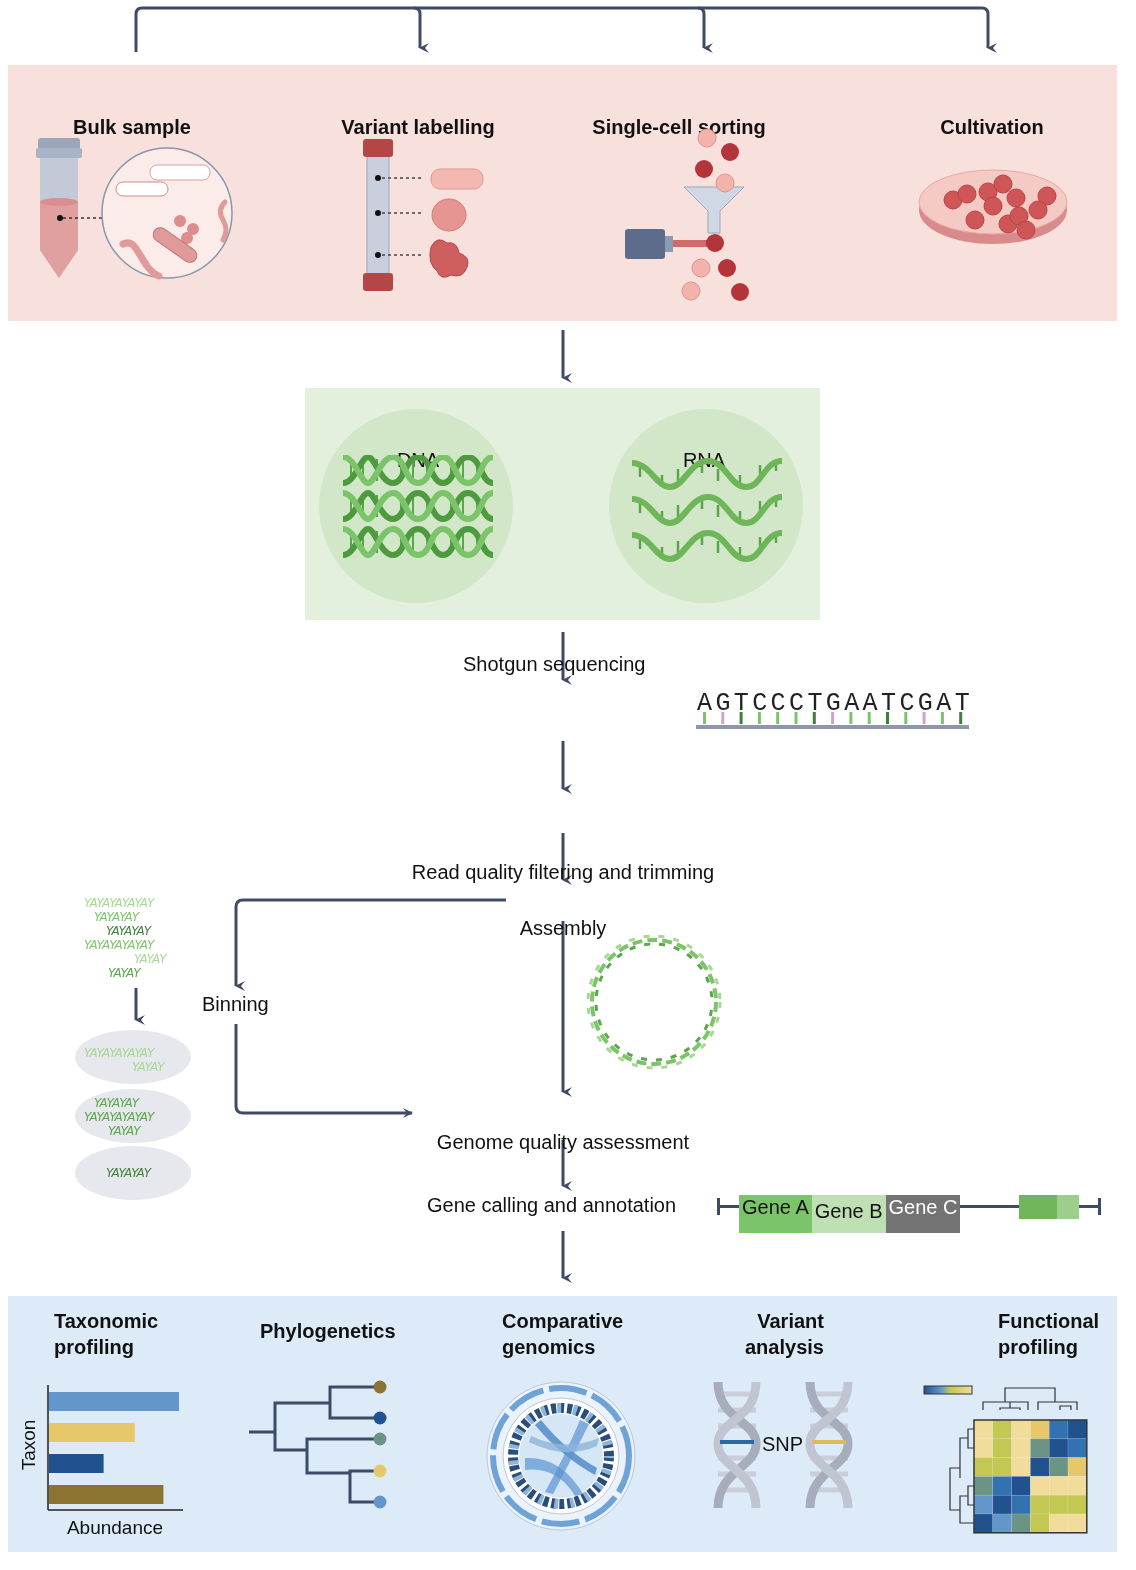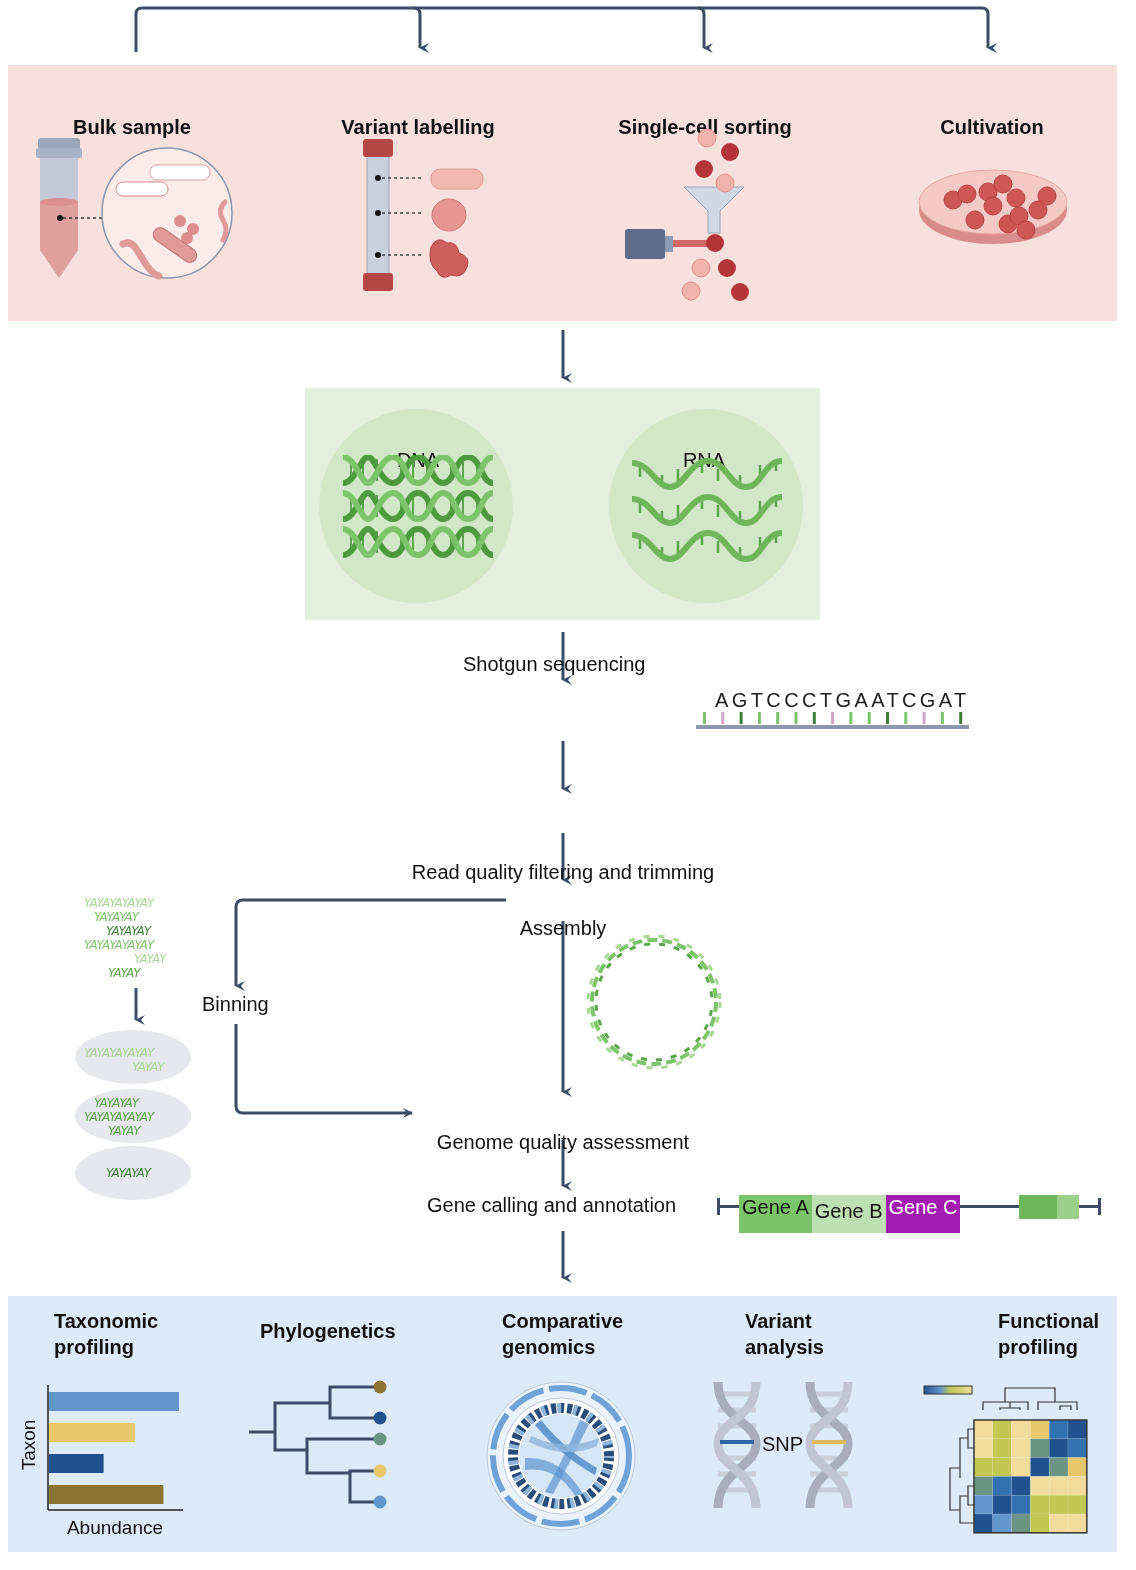--- a/index.html
+++ b/index.html
@@ -6,21 +6,21 @@
   body { width: 1136px; height: 1570px; position: relative; overflow: hidden;
          font-family: "Liberation Sans", "DejaVu Sans", sans-serif; color: #111; }
   .abs { position: absolute; }
   .box-pink { left: 8px; top: 65px; width: 1109px; height: 256px; background: #f8e0dc; }
   .box-green { left: 305px; top: 388px; width: 515px; height: 232px; background: #e4f0de; }
   .box-blue { left: 8px; top: 1296px; width: 1109px; height: 256px; background: #ddebf8; }
   .bold-label { font-weight: bold; font-size: 20px; color: #111; white-space: nowrap; line-height: 26px; }
   .step-label { font-size: 20px; color: #111; white-space: nowrap; }
   .center-x { transform: translateX(-50%); text-align: center; margin-top: 29px; }
   svg.full { position: absolute; left: 0; top: 0; }
-  .seq { font-family: Liberation Sans, sans-serif; font-size: 20px; letter-spacing: 3.4px; color: #222; margin-left: 18px; }
+  .seq { font-family: Liberation Mono, monospace; font-size: 25px; letter-spacing: 3.4px; color: #222; }
 </style>
 </head>
 <body>
 
 <div class="abs box-pink"></div>
 <div class="abs box-green"></div>
 <div class="abs box-blue"></div>
 
 <svg class="full" width="1136" height="1570">
   <defs>
@@ -47,21 +47,21 @@
 
     <path d="M506,900 H243 Q236,900 236,907 V986" marker-end="url(#ah)"></path>
     <path d="M236,1024 V1106 Q236,1113 243,1113 H412" marker-end="url(#ahr)"></path>
 
     <path d="M136,988 V1020" marker-end="url(#ah)"></path>
   </g>
 </svg>
 
 <div class="abs bold-label center-x" style="left:132px; top:85px;">Bulk sample</div>
 <div class="abs bold-label center-x" style="left:418px; top:85px;">Variant labelling</div>
-<div class="abs bold-label center-x" style="left:705px; top:85px;">Single-cell sorting</div>
+<div class="abs bold-label center-x" style="left:679px; top:85px;">Single-cell sorting</div>
 <div class="abs bold-label center-x" style="left:992px; top:85px;">Cultivation</div>
 
 <svg class="abs" style="left:30px; top:130px;" width="210" height="155" viewBox="0 0 210 155">
   <rect x="8" y="8" width="42" height="12" rx="3" fill="#9ba6bb"></rect>
   <rect x="6" y="18" width="46" height="10" rx="2" fill="#aab4c7"></rect>
   <path d="M10,28 H48 V120 L29,148 L10,120 Z" fill="#c3c9d6"></path>
   <path d="M10,72 H48 V120 L29,148 L10,120 Z" fill="#e0a0a0"></path>
   <ellipse cx="29" cy="72" rx="19" ry="4" fill="#d98f8f"></ellipse>
   <circle cx="30" cy="88" r="3" fill="#111"></circle>
   <line x1="33" y1="88" x2="80" y2="88" stroke="#333" stroke-width="1.5" stroke-dasharray="3,3"></line>
@@ -232,36 +232,36 @@
 <div class="abs step-label center-x" style="left:563px; top:1102px;">Genome quality assessment</div>
 
 <div class="abs step-label" style="left:427px; top:1194px;">Gene calling and annotation</div>
 <div class="abs" style="left:717px; top:1193px; width:386px; height:26px;">
   <div class="abs" style="left:0; top:12px; width:384px; height:3px; background:#3d4b66;"></div>
   <div class="abs" style="left:0; top:5px; width:3px; height:17px; background:#3d4b66;"></div>
   <div class="abs" style="left:381px; top:5px; width:3px; height:17px; background:#3d4b66;"></div>
   <div class="abs" id="genes" style="left:22px; top:2px; height:38px; display:flex;">
       <div style="background: rgb(124, 196, 106); color: rgb(17, 17, 17); font-size: 20px; line-height: 24px; padding: 0px 3px; white-space: nowrap;">Gene A</div>
       <div style="background: rgb(191, 224, 178); color: rgb(17, 17, 17); font-size: 20px; line-height: 24px; padding: 4px 3px; white-space: nowrap;">Gene B</div>
-      <div style="background: #a21caf; color: rgb(255, 255, 255); font-size: 20px; line-height: 24px; padding: 0px 3px; white-space: nowrap;">Gene C</div>
+      <div style="background: #737373; color: rgb(255, 255, 255); font-size: 20px; line-height: 24px; padding: 0px 3px; white-space: nowrap;">Gene C</div>
     </div>
   <div class="abs" style="left:302px; top:2px; width:38px; height:24px; background:#6fb65a;"></div>
   <div class="abs" style="left:340px; top:2px; width:22px; height:24px; background:#9ccf8a;"></div>
 </div>
 
 <div class="abs bold-label" style="left:54px; top:1308px;">
   <div>Taxonomic</div>
   <div>profiling</div>
 </div>
 <div class="abs bold-label" style="left:260px; top:1318px;">Phylogenetics</div>
 <div class="abs bold-label" style="left:502px; top:1308px;">
   <div>Comparative</div>
   <div>genomics</div>
 </div>
-<div class="abs bold-label" style="left:745px; top:1308px;">
+<div class="abs bold-label" style="left:745px; top:1308px;text-align:right;">
   <div>Variant</div>
   <div>analysis</div>
 </div>
 <div class="abs bold-label" style="left:966px; top:1308px;margin-left:32px;">
   <div>Functional</div>
   <div>profiling</div>
 </div>
 
 <svg class="abs" style="left:15px; top:1380px;" width="180" height="170" id="taxchart">
   <line x1="33" y1="5" x2="33" y2="130" stroke="#222" stroke-width="1.5"></line>

